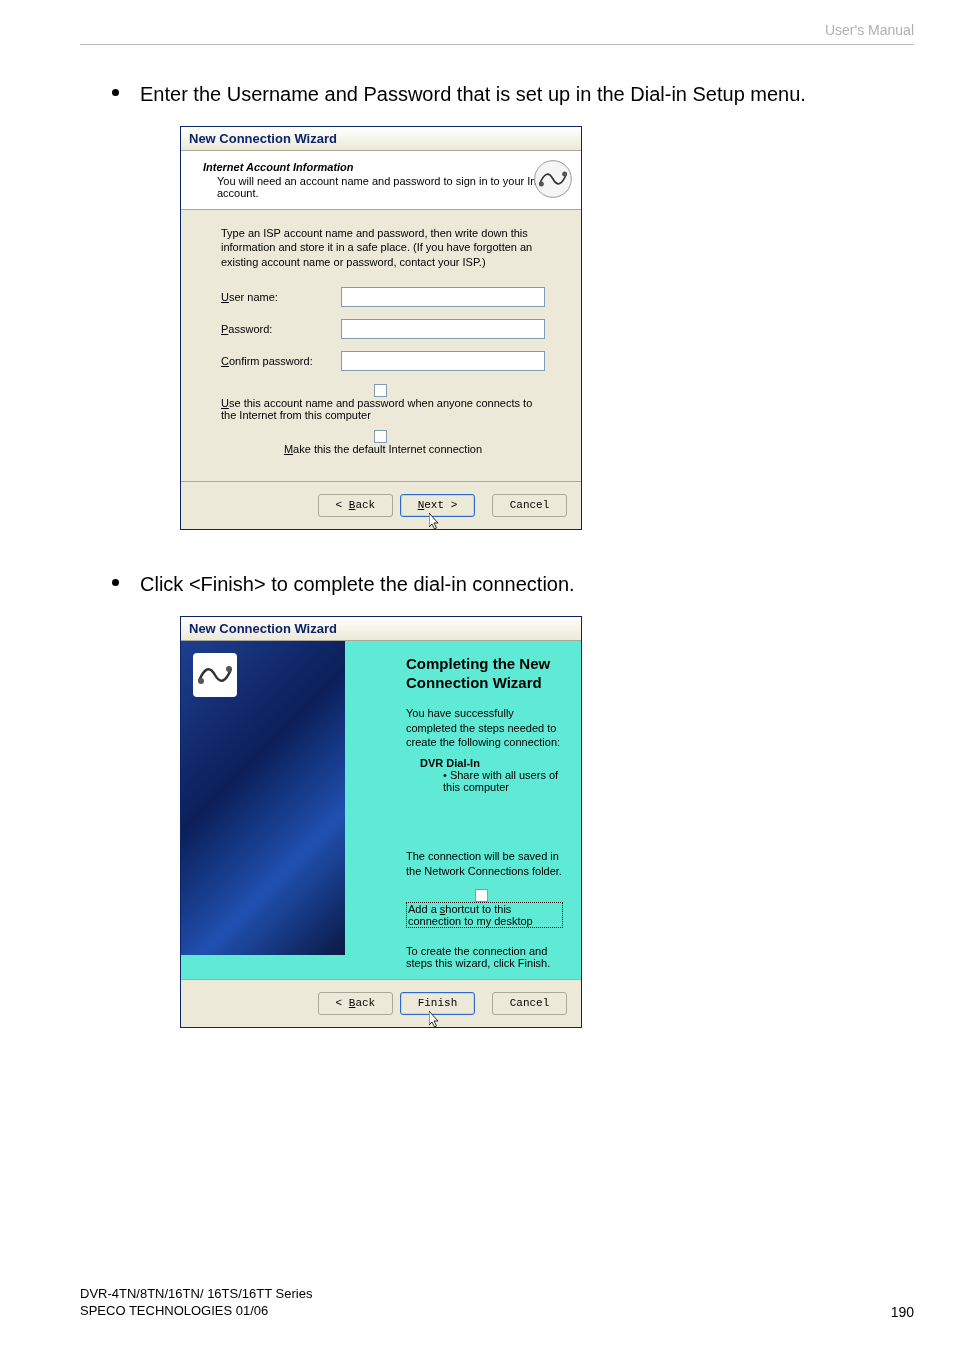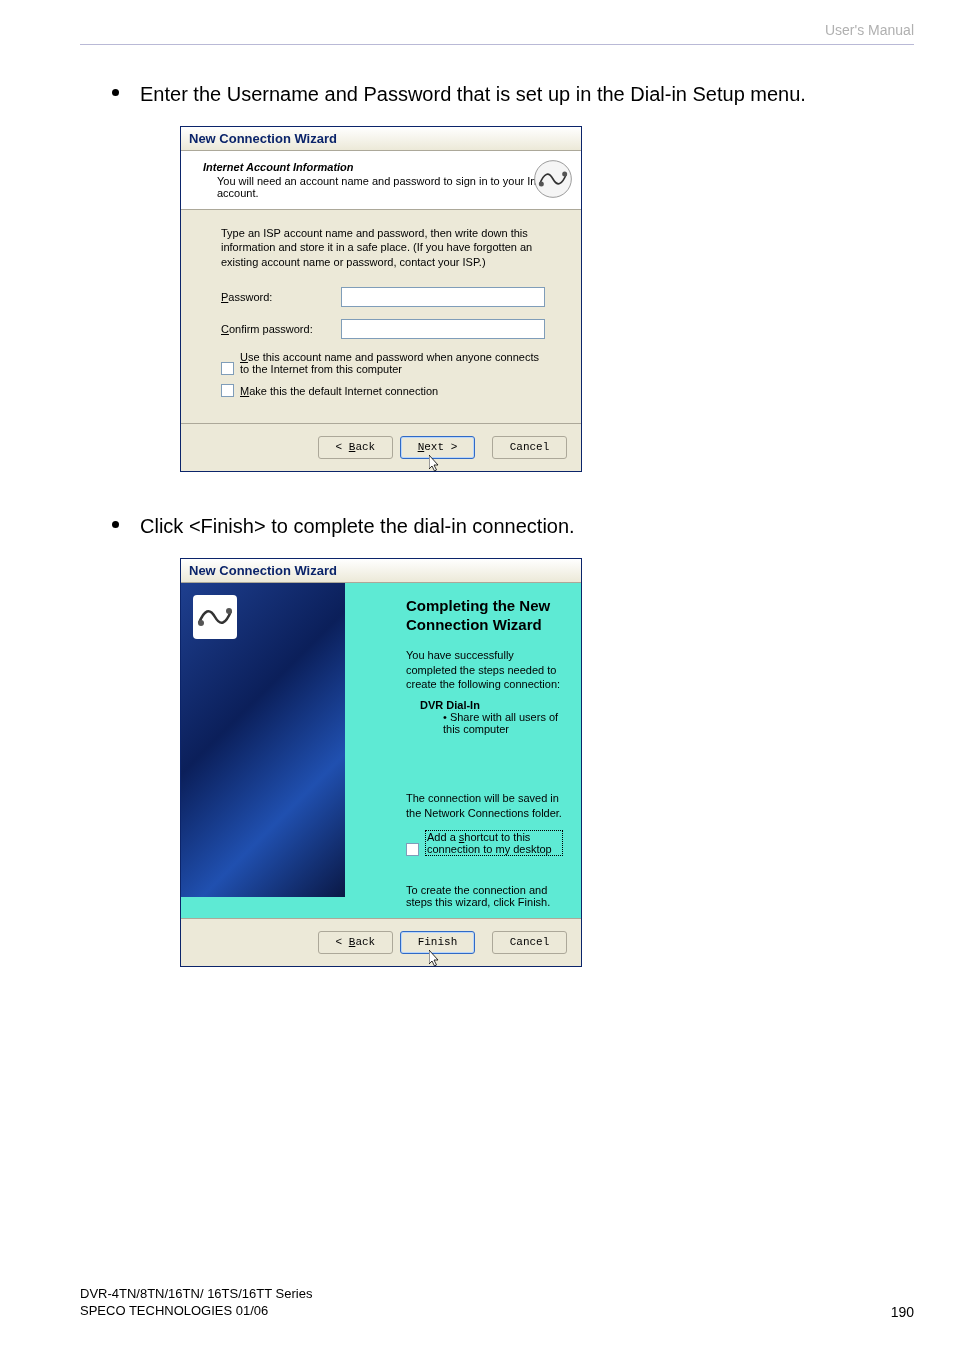--- a/index.html
+++ b/index.html
@@ -109,23 +109,24 @@
   .form-row input[type=text], .form-row input[type=password] {
     flex: 1;
     height: 20px;
     border: 1px solid #7F9DB9;
     background: #fff;
     padding: 0 4px;
     font-size: 11px;
   }
   .cb-row {
     display: flex;
-    align-items: flex-end;
+    align-items: center;
     margin-bottom: 8px;
     font-size: 11px;
+    flex-direction: column;
   }
   .cb-row input[type=checkbox] {
     width: 13px;
     height: 13px;
     margin-right: 6px;
     margin-top: 1px;
     border: 1px solid #7F9DB9;
     background: #fff;
     appearance: none;
     flex-shrink: 0;
@@ -196,21 +197,21 @@
   }
   .right-panel .conn-name {
     font-weight: bold;
     margin-left: 14px;
   }
   .right-panel .share-line {
     margin-left: 37px;
   }
   .right-panel .spacer { height: 56px; }
   .right-panel .saved { margin-bottom: 10px; line-height: 1.3; }
-  .right-panel .cb-row { margin-bottom: 28px; }
+  .right-panel .cb-row { margin-bottom: 17px; }
   .right-panel .cb-row span { border: 1px dotted #000; padding: 0 1px; }
   .right-panel .closewiz { margin-top: 6px; }
   .footer {
     position: absolute;
     left: 80px;
     bottom: 30px;
     right: 40px;
     font-size: 13px;
   }
   .footer .left { color: #000; line-height: 1.3; }
@@ -240,20 +241,24 @@
       <div class="h-sub">You will need an account name and password to sign in to your Internet account.</div>
       <svg class="h-icon" viewBox="0 0 48 48">
         <circle cx="24" cy="24" r="22" fill="#F5F5F5" stroke="#888" stroke-width="1"></circle>
         <path d="M8 30 Q16 10 24 24 Q32 38 40 18" fill="none" stroke="#333" stroke-width="2"></path>
         <circle cx="10" cy="30" r="3" fill="#555"></circle>
         <circle cx="38" cy="18" r="3" fill="#555"></circle>
       </svg>
     </div>
     <div class="wizard-body">
       <div class="instr">Type an ISP account name and password, then write down this information and store it in a safe place. (If you have forgotten an existing account name or password, contact your ISP.)</div>
+      <div class="form-row">
+        <label><u>U</u>ser name:</label>
+        <input type="text" style="">
+      </div>
       <div class="form-row">
         <label><u>P</u>assword:</label>
         <input type="password" style="">
       </div>
       <div class="form-row">
         <label><u>C</u>onfirm password:</label>
         <input type="password" style="">
       </div>
       <div class="cb-row">
         <input type="checkbox" style="">

